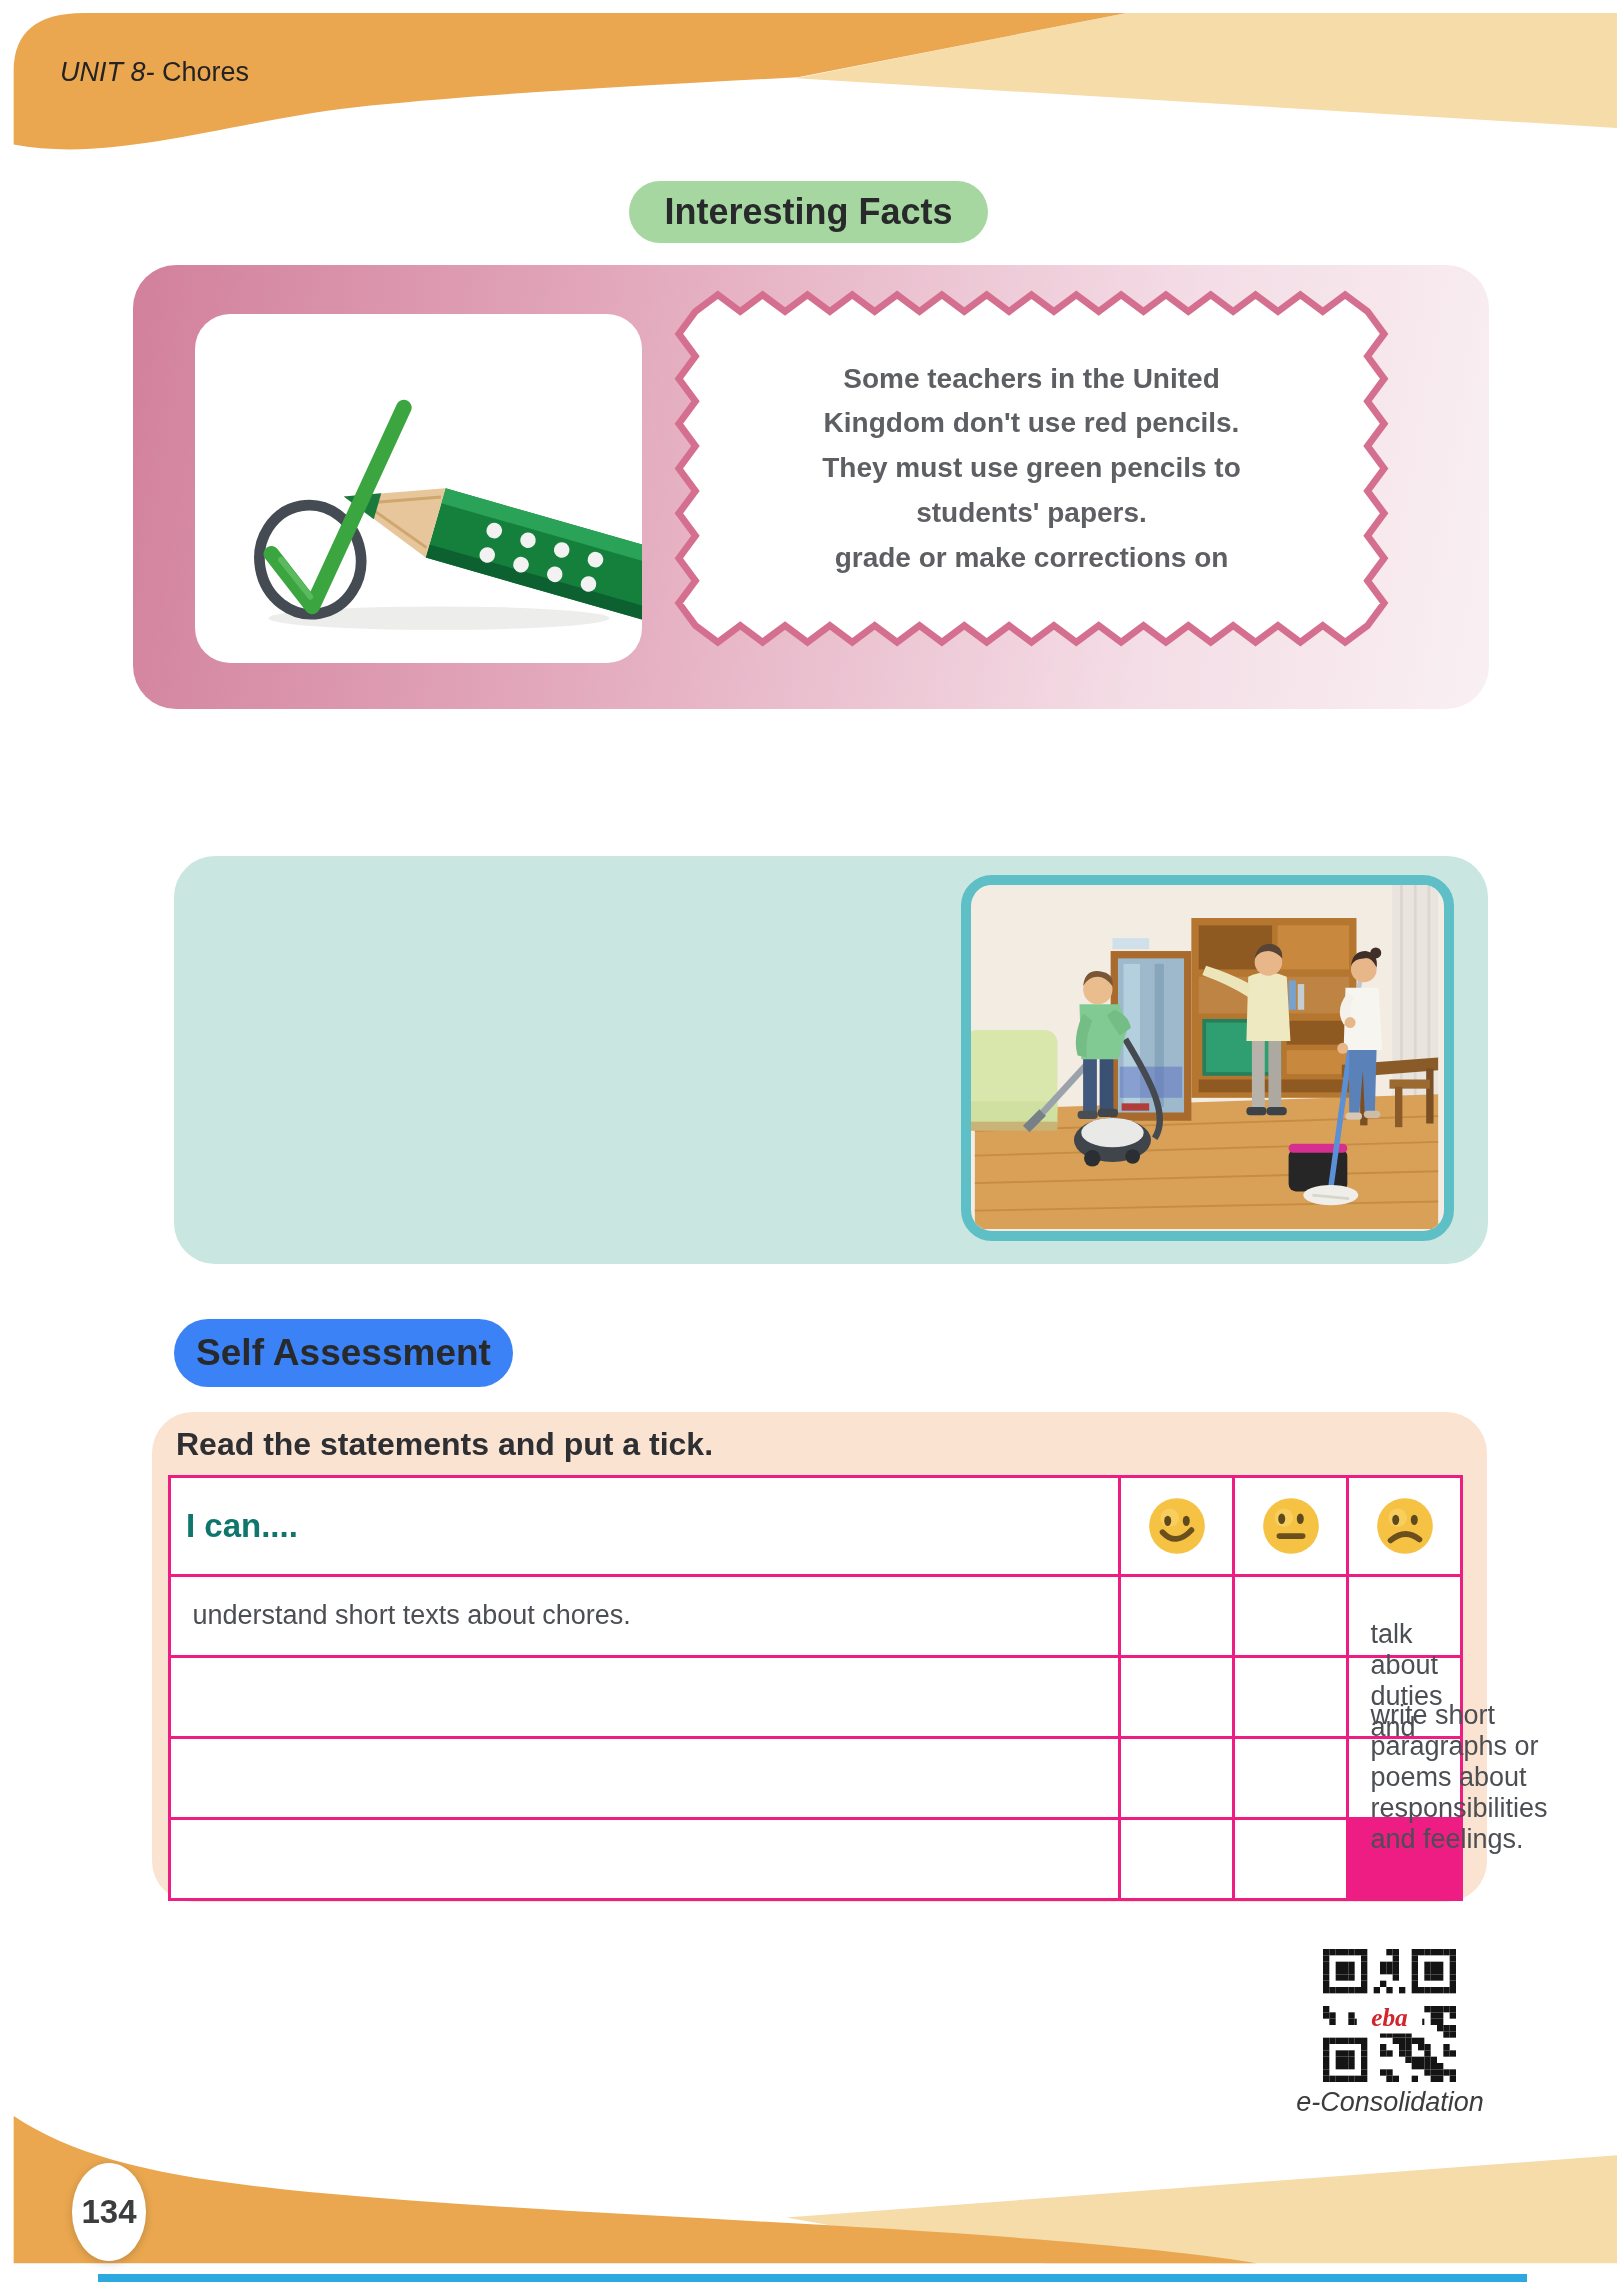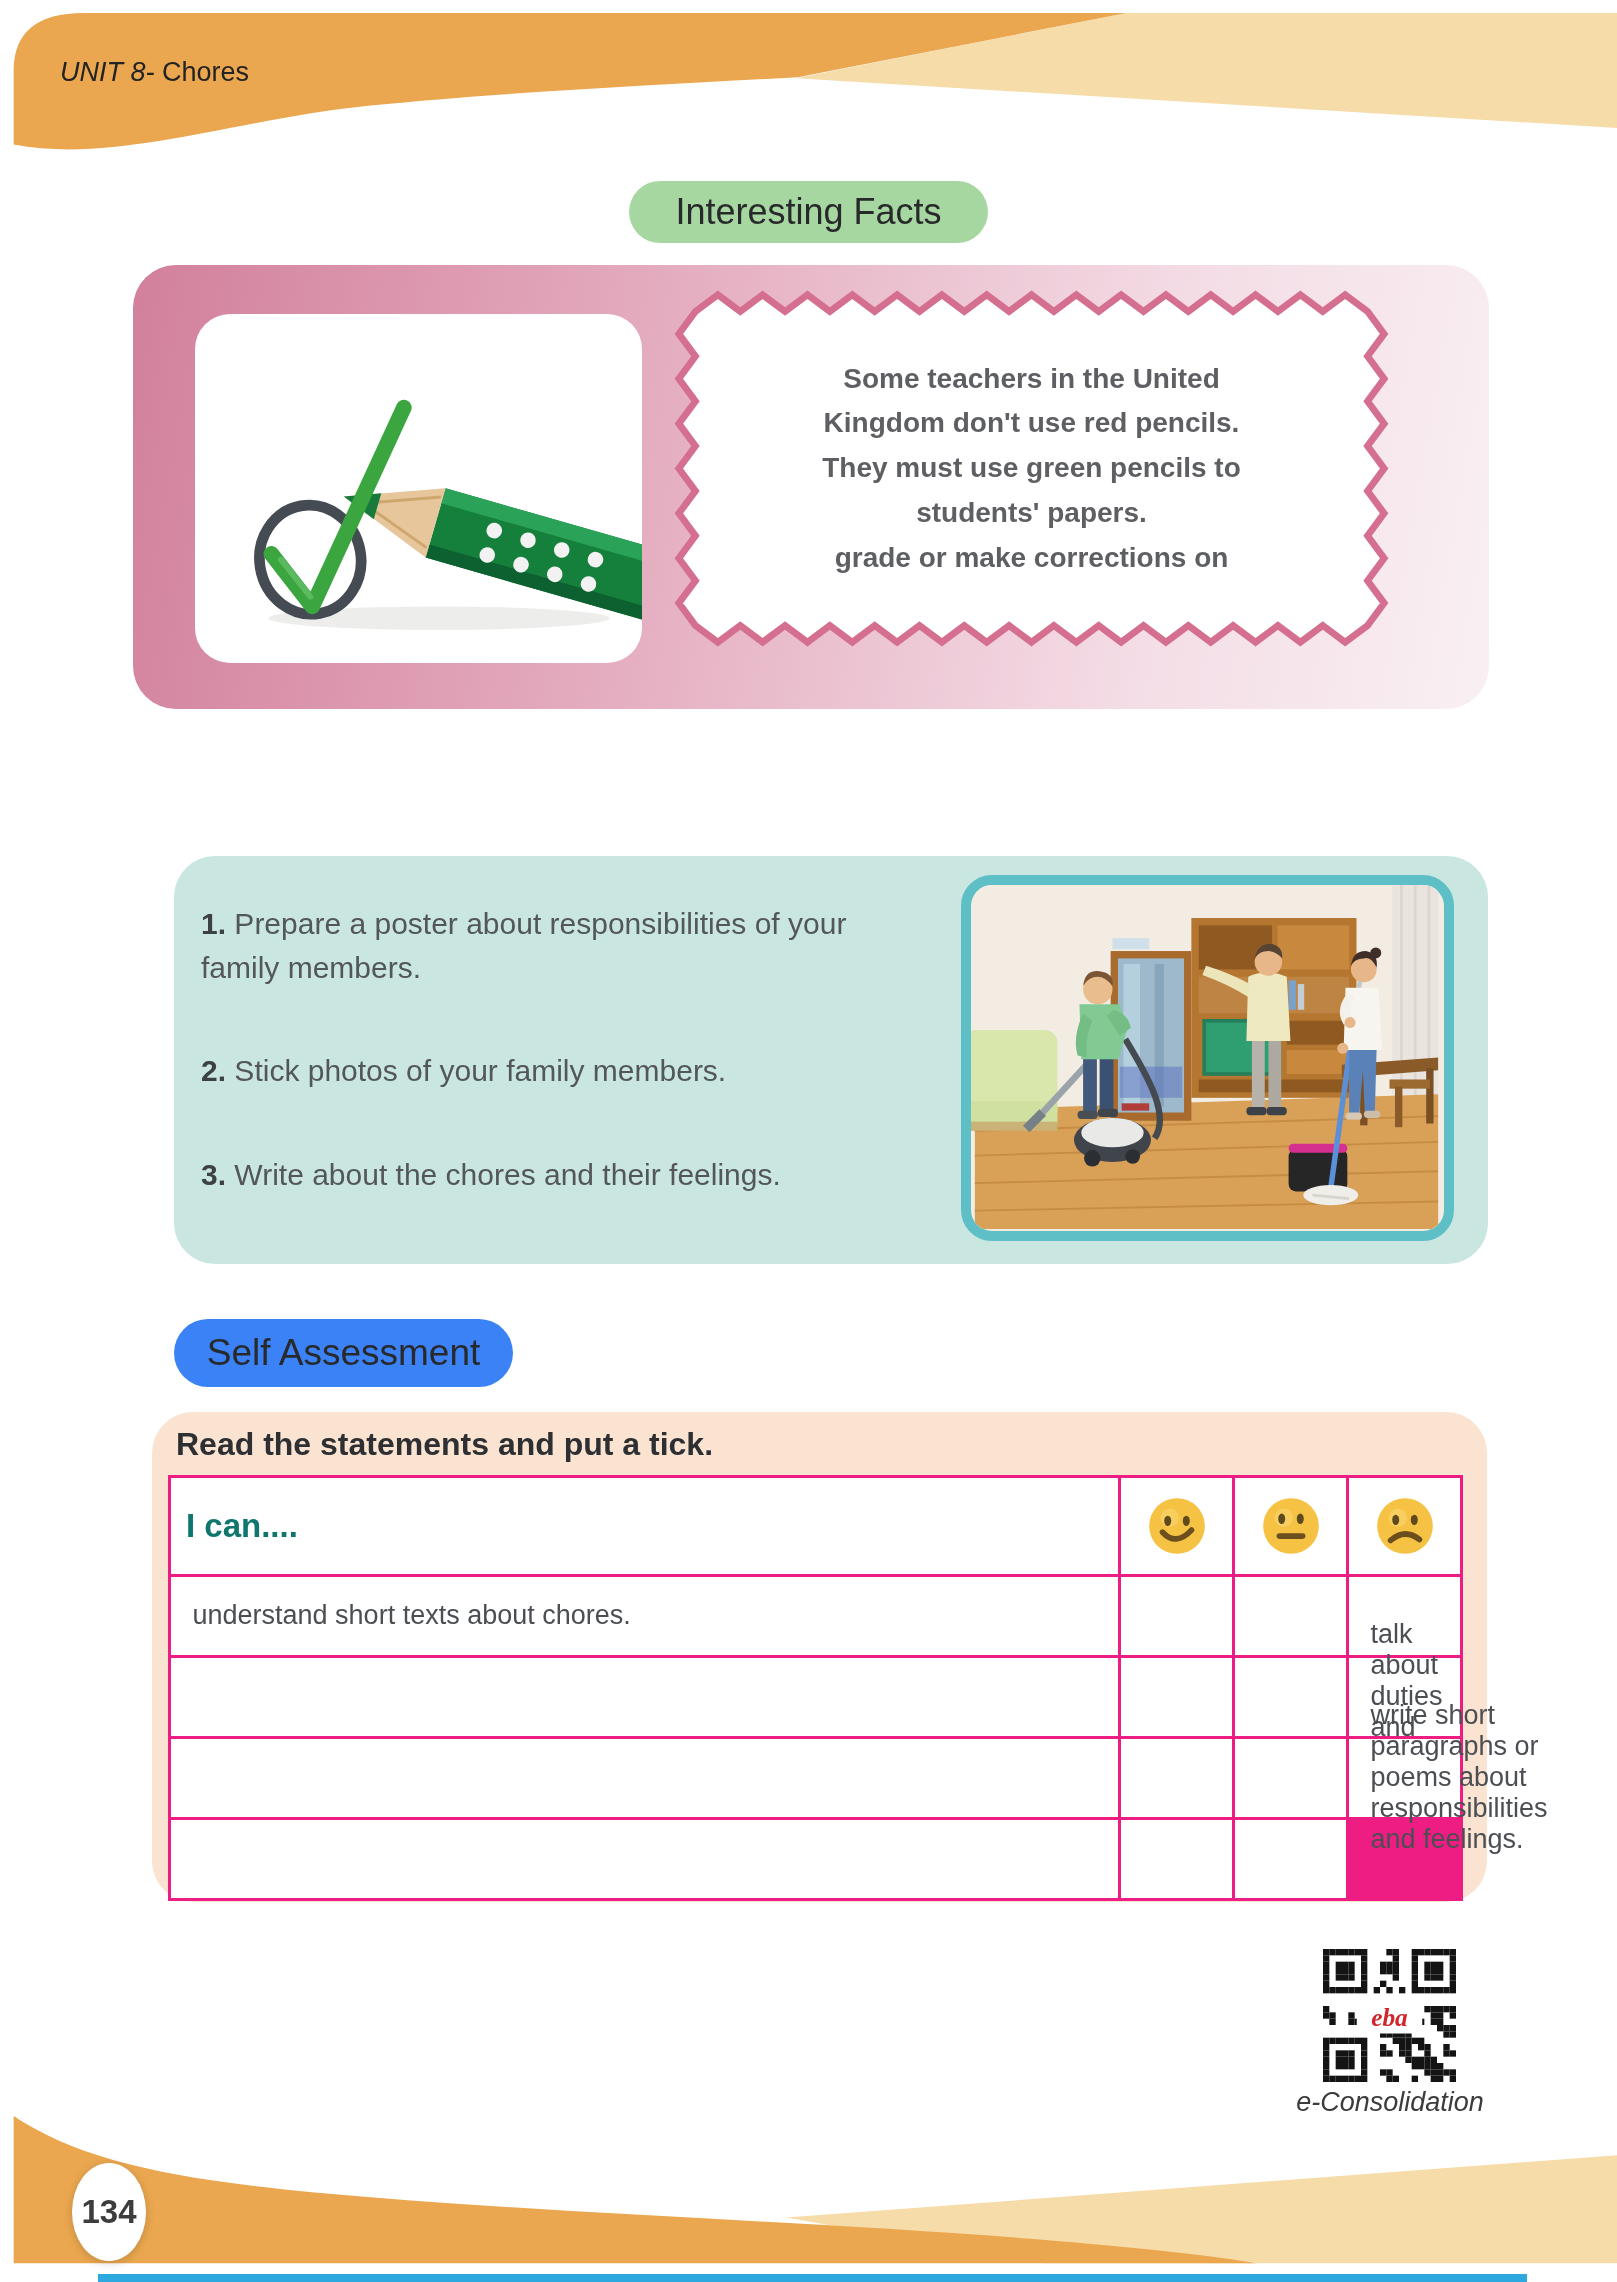--- a/index.html
+++ b/index.html
@@ -7,21 +7,21 @@
         font-family:"Liberation Sans", sans-serif;}
   .abs{position:absolute;}
 
   
   .band-svg{position:absolute;left:0;width:1618px;pointer-events:none;}
   .unit-title{position:absolute;left:60px;top:57px;font-size:27px;color:#232323;}
   .unit-title .it{font-style:italic;}
 
   
   .badge{position:absolute;display:flex;align-items:center;justify-content:center;
-         font-weight:normal;color:#28292b;border-radius:37px;}
+         font-weight:bold;color:#28292b;border-radius:37px;}
   .badge-green{left:629px;top:181px;width:359px;height:62px;background:#a7d7a1;font-size:36px;}
   .badge-teal{left:174px;top:753px;width:226px;height:70px;background:#8fd0c3;font-size:38px;}
   .badge-salmon{left:174px;top:1319px;width:339px;height:68px;background:#3b82f6;font-size:37px;}
 
   
   .pink-panel{left:133px;top:265px;width:1356px;height:444px;border-radius:43px;
               background:linear-gradient(100deg,#d2809c 0%,#e3a9bd 35%,#f4dde6 75%,#f9f0f3 100%);}
   .pencil-box{left:195px;top:314px;width:447px;height:349px;border-radius:35px;background:#ffffff;overflow:hidden;}
   .bubble-wrap{left:673px;top:289px;width:717px;height:359px;}
   .bubble-svg{position:absolute;left:0;top:0;overflow:visible;}
@@ -112,25 +112,20 @@
       <div>Kingdom don't use red pencils.</div>
       <div>They must use green pencils to</div>
       <div>students' papers.</div>
       <div>grade or make corrections on</div>
     </div>
   </div>
 
 
   <div class="abs teal-panel"></div>
 
-  <div class="project-list">
-    <div><b>1.</b><span> Prepare a poster about responsibilities of your family members.</span></div>
-    <div><b>2.</b><span> Stick photos of your family members.</span></div>
-    <div><b>3.</b><span> Write about the chores and their feelings.</span></div>
-  </div>
 
   <div class="abs photo-frame">
     <svg width="471" height="344" viewBox="0 0 505 375">
       <rect width="505" height="375" fill="#f3ece2"></rect>
       <rect x="455" width="50" height="375" fill="#e9e4de"></rect>
       <line x1="465" y1="0" x2="465" y2="250" stroke="#ddd6cf" stroke-width="3"></line>
       <line x1="480" y1="0" x2="480" y2="250" stroke="#ddd6cf" stroke-width="3"></line>
       <line x1="495" y1="0" x2="495" y2="250" stroke="#ddd6cf" stroke-width="3"></line>
       <polygon points="0,245 505,228 505,375 0,375" fill="#d9a057"></polygon>
       <line x1="0" y1="268" x2="505" y2="252" stroke="#c68c44" stroke-width="2"></line>

